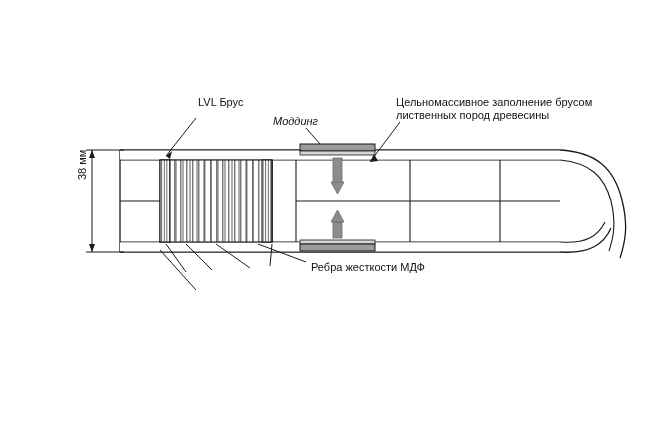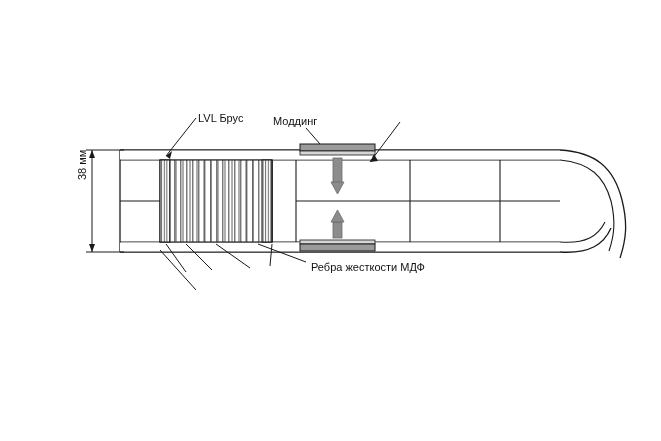--- a/index.html
+++ b/index.html
@@ -27,22 +27,22 @@
     width: 661px;
     height: 441px;
   }
   .lbl {
     position: absolute;
     font-size: 11px;
     line-height: 13px;
     color: #111111;
     white-space: pre;
   }
-  .lbl-lvl   { left: 198px; top: 112px; }
-  .lbl-mod   { left: 273px; top: 115px; }
+  .lbl-lvl   { left: 198px; top: 96px; }
+  .lbl-mod   { left: 273px; top: 115px; font-style: italic; }
   .lbl-mass  { left: 396px; top: 96px; }
   .lbl-rebra { left: 311px; top: 261px; }
   .dim-text {
     position: absolute;
     left: 76px;
     top: 180px;
     font-size: 11px;
     transform: rotate(-90deg);
     transform-origin: left top;
     white-space: pre;
@@ -180,15 +180,17 @@
     <g fill="#1a1a1a">
       <polygon points="166,156 172,151 170,159"></polygon>
       <polygon points="370,162 374,154 378,161"></polygon>
     </g>
   </svg>
 
   <div class="dim-text">38 мм</div>
 
   <div class="lbl lbl-lvl">LVL Брус</div>
   <div class="lbl lbl-mod">Моддинг</div>
+  <div class="lbl lbl-mass">Цельномассивное заполнение брусом
+лиственных пород древесины</div>
   <div class="lbl lbl-rebra">Ребра жесткости МДФ</div>
 
 </div>
 
 </body></html>

